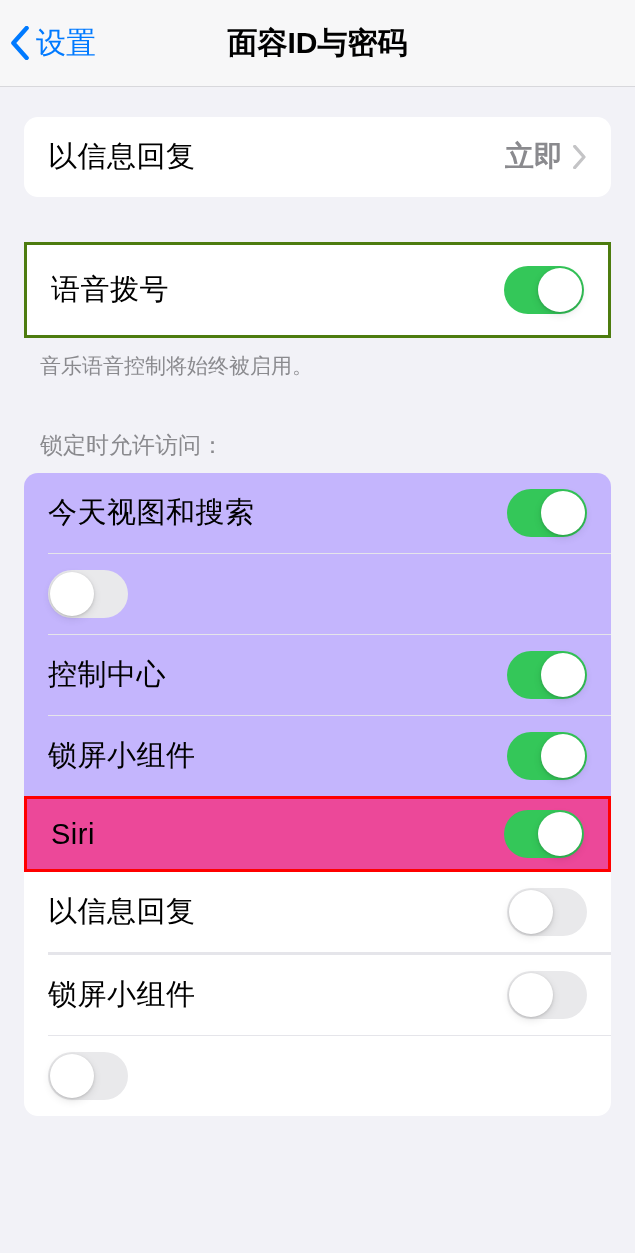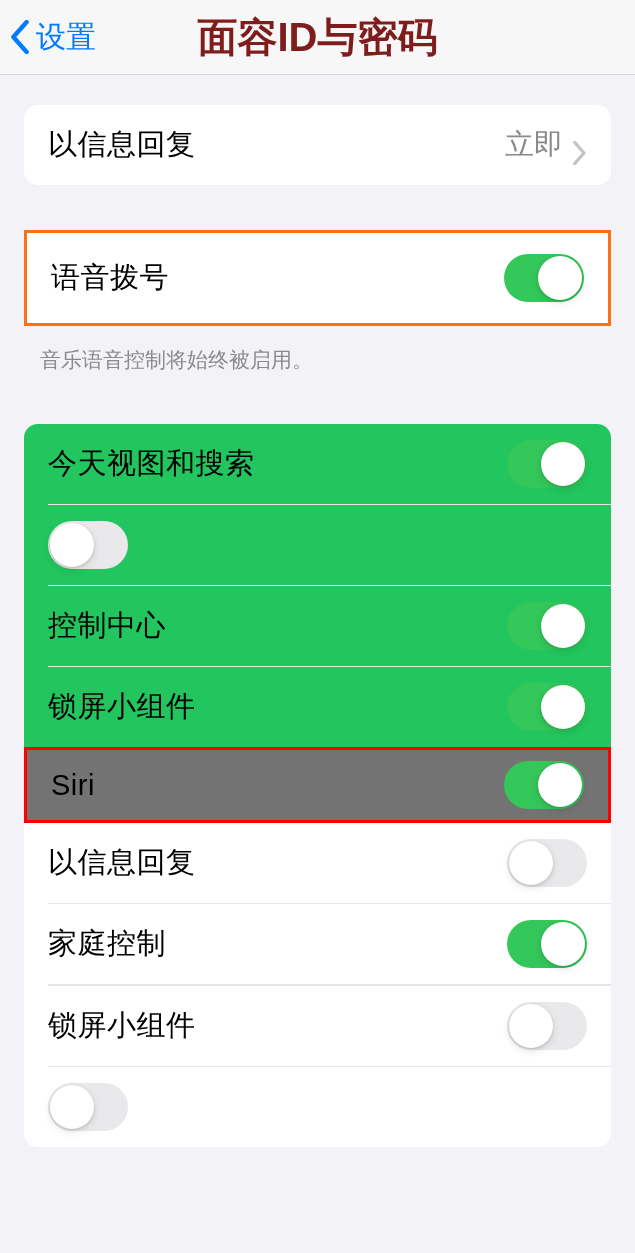--- a/index.html
+++ b/index.html
@@ -8,21 +8,21 @@
       box-sizing: border-box;
     }
     body {
       width: 635px;
       height: 1253px;
       background: #f2f2f7;
       font-family: -apple-system, "Helvetica Neue", Arial, sans-serif;
       overflow: hidden;
     }
     .nav-bar {
-      height: 75px;
+      height: 87px;
       background: #f7f7f8;
       border-bottom: 1px solid #d8d8dc;
       display: flex;
       align-items: center;
       position: relative;
       padding: 0 10px;
     }
     .back-button {
       display: flex;
       align-items: center;
@@ -32,23 +32,23 @@
     }
     .back-chevron {
       width: 20px;
       height: 34px;
       margin-right: 6px;
     }
     .nav-title {
       position: absolute;
       left: 50%;
       transform: translateX(-50%);
-      font-size: 40px;
+      font-size: 30px;
       font-weight: 600;
-      color: #7f1d1d;
+      color: #000000;
     }
     .content {
       padding-top: 30px;
     }
     .group {
       background: #fff;
       border-radius: 14px;
       margin: 0 24px;
       overflow: hidden;
     }
@@ -65,21 +65,22 @@
       color: #000;
       letter-spacing: 0.5px;
     }
     .row-value {
       font-size: 29px;
       color: #8a8a8e;
       margin-right: 10px;
     }
     .row-right {
       display: flex;
-      align-items: flex-end;
+      align-items: center;
+      font-weight: bold;
     }
     .disclosure {
       width: 14px;
       height: 24px;
       color: #c4c4c6;
     }
     .row-separator {
       border: none;
       border-top: 1px solid #e5e5ea;
       margin-left: 24px;
@@ -121,41 +122,41 @@
       top: 2px;
       box-shadow: 0 1px 3px rgba(0,0,0,0.15), 0 3px 8px rgba(0,0,0,0.1);
     }
     .toggle.on .toggle-knob {
       right: 2px;
     }
     .toggle.off .toggle-knob {
       left: 2px;
     }
     .highlight-box {
-      border: 3px solid #f97316;
-      margin: 6px 24px;
+      border: 3px solid #4d7c0f;
+      margin: 0 24px;
       background: #fff;
     }
     .highlight-box .row {
       min-height: 90px;
     }
     .highlight-wrapper {
       margin-top: 45px;
     }
     .siri-highlight {
       margin: 0 24px;
       border: 3px solid #ff0000;
-      background: #737373;
+      background: #ec4899;
     }
     .siri-highlight .row {
       min-height: 70px;
       padding: 2px 24px;
     }
     .lock-group {
-      background: #22c55e;
+      background: #c4b5fd;
       margin: 0 24px;
       border-radius: 14px 14px 0 0;
       overflow: hidden;
     }
     .lock-group-bottom {
       background: #fff;
       margin: 0 24px;
       border-radius: 0 0 14px 14px;
       overflow: hidden;
     }
@@ -194,20 +195,21 @@
         <div id="voice-dial-toggle" class="toggle on">
           <div class="toggle-knob"></div>
         </div>
       </div>
     </div>
   </div>
   <div class="footer-text">音乐语音控制将始终被启用。</div>
 
   <div class="section-spacer"></div>
 
+  <div class="header-text">锁定时允许访问：</div>
 
   <div class="lock-group" id="lock-top">
       <div class="row">
         <span class="row-label">今天视图和搜索</span>
         <div class="toggle on">
           <div class="toggle-knob"></div>
         </div>
       </div>
       <hr class="row-separator">
       <div class="row">
@@ -241,26 +243,20 @@
     </div>
 
   <div class="lock-group-bottom" id="lock-bottom">
       <div class="row">
         <span class="row-label">以信息回复</span>
         <div class="toggle off">
           <div class="toggle-knob"></div>
         </div>
       </div>
       <hr class="row-separator">
-      <div class="row">
-        <span class="row-label">家庭控制</span>
-        <div class="toggle on">
-          <div class="toggle-knob"></div>
-        </div>
-      </div>
       <hr class="row-separator">
       <hr class="row-separator">
       <div class="row">
         <span class="row-label">锁屏小组件</span>
         <div class="toggle off">
           <div class="toggle-knob"></div>
         </div>
       </div>
       <hr class="row-separator">
       <div class="row">

